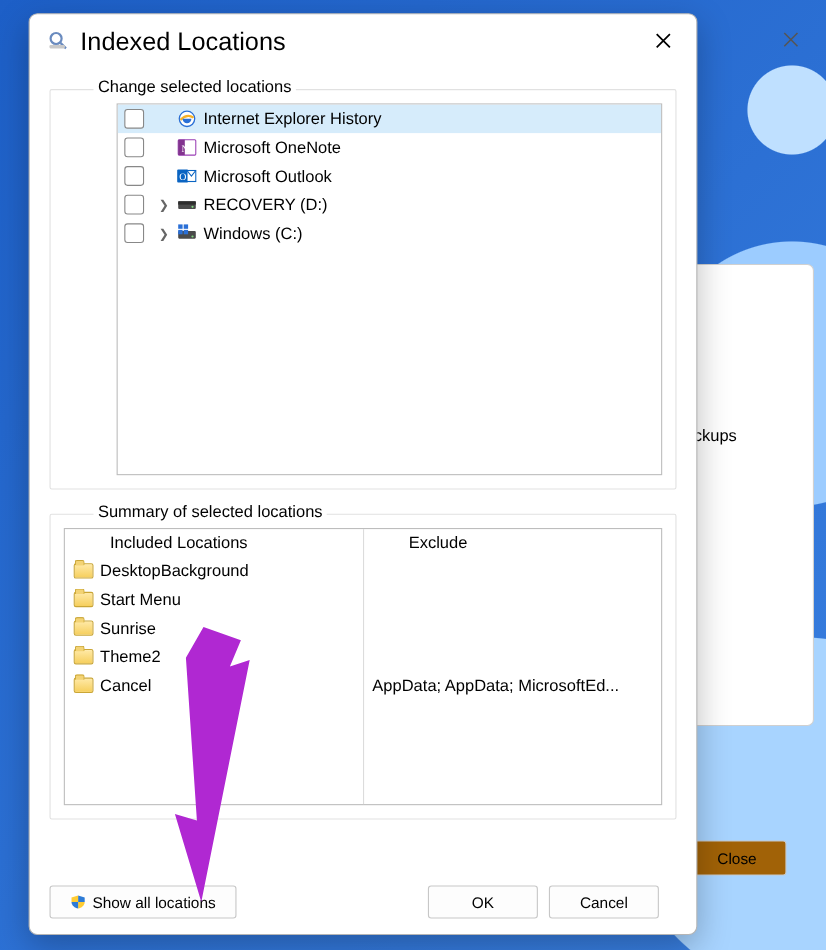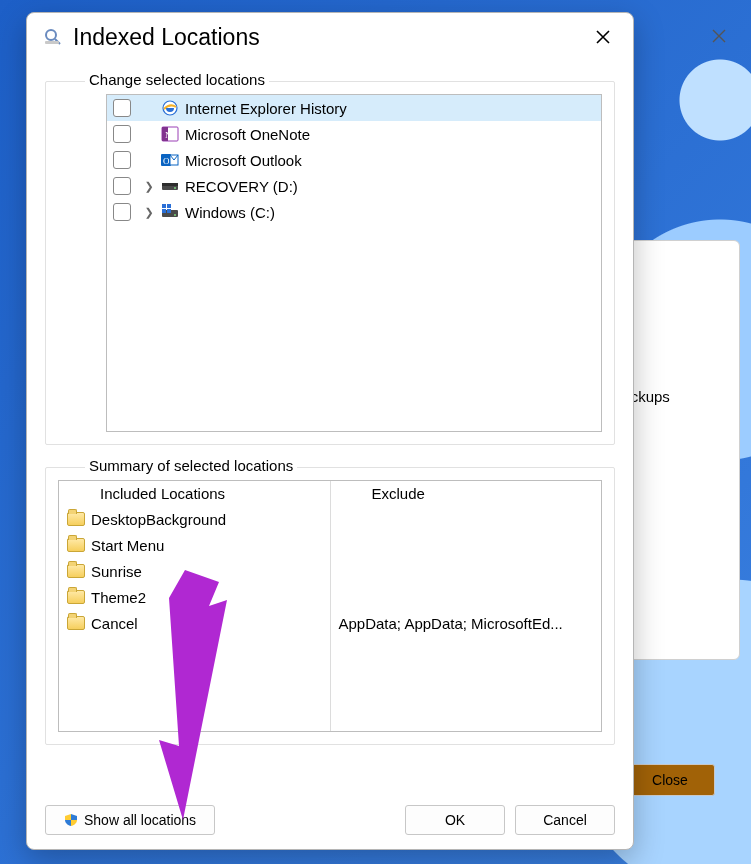--- a/index.html
+++ b/index.html
@@ -32,21 +32,21 @@
   .chev.none { visibility:hidden; }
   .ico { width:18px; height:18px; display:flex; align-items:center; justify-content:center; flex:0 0 auto;}
   .lbl { white-space:nowrap; }
   .summary { border:1px solid #bdbdbd; height:252px; display:flex; background:#fff; }
   .col { flex:1; padding:4px 8px; display:flex; flex-direction:column; gap:4px; font-size:15px;}
   .col + .col { border-left:1px solid #dcdcdc; }
   .colhdr { font-size:15px; margin-bottom:2px;margin-left:33px; }
   .fline { display:flex; align-items:center; gap:6px; height:22px;}
   .fico { width:18px; height:14px; background:linear-gradient(#ffe9a6,#f6cf5d); border:1px solid #caa636; border-radius:2px; position:relative;}
   .fico:before { content:""; position:absolute; top:-4px; left:0; width:7px; height:4px; background:#f3d375; border:1px solid #caa636; border-bottom:none; border-radius:2px 2px 0 0;}
-  .footer { display:flex; align-items:center; padding:10px 18px 14px 18px; gap:10px;}
+  .footer { display:flex; align-items:center; padding:10px 34px 14px 18px; gap:10px;}
   .btn { height:30px; padding:0 18px; background:#fdfdfd; border:1px solid #c7c7c7; border-radius:3px; font-size:14px; display:flex; align-items:center; gap:6px; cursor:default;}
   .btn.ok { min-width:100px; justify-content:center;}
   .btn.cancel { min-width:100px; justify-content:center;}
   .shield { width:14px; height:14px; }
   .spacer { flex:1; }
   
   .arrow { position:absolute; left:155px; top:570px; width:80px; height:250px; pointer-events:none; }
 </style>
 </head>
 <body>

